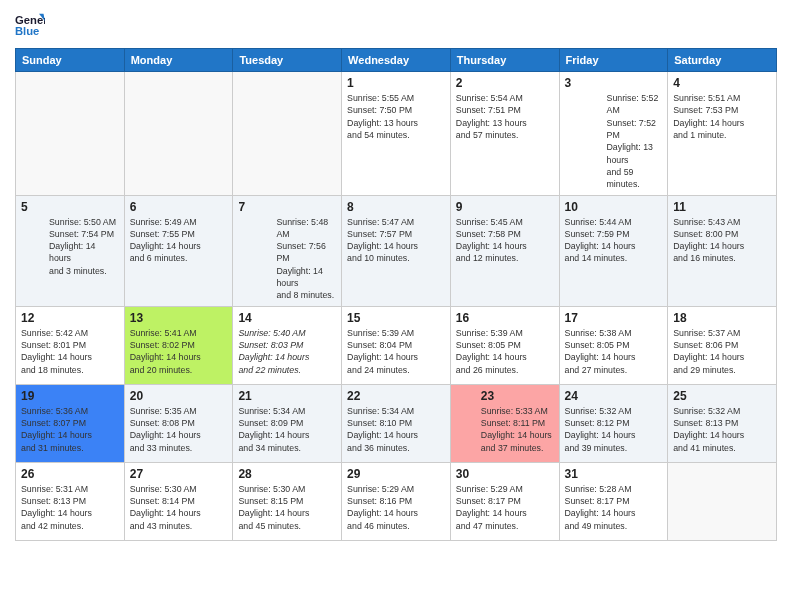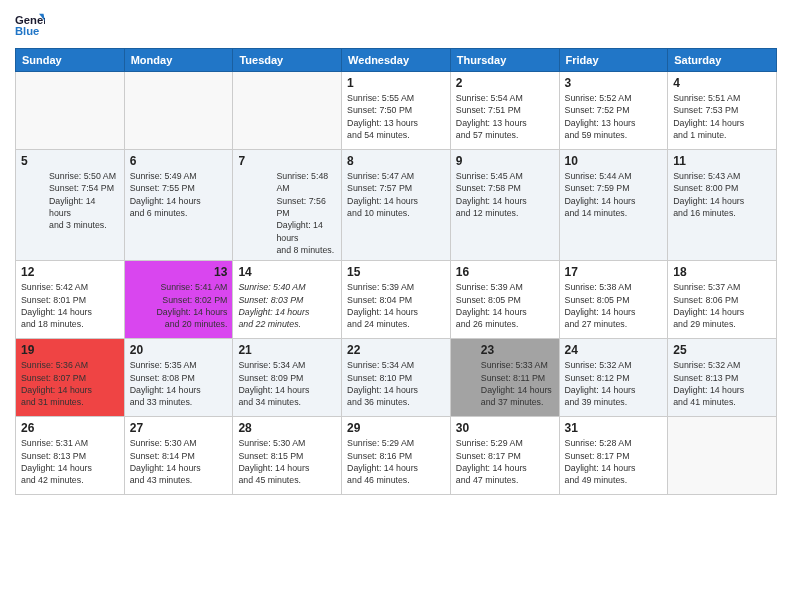--- a/index.html
+++ b/index.html
@@ -129,21 +129,21 @@
           </td>
           <td style="background: rgb(255, 255, 255);">
             <div class="day-num">2</div>
             <div class="day-info" style="white-space: pre-line;">Sunrise: 5:54 AM
 Sunset: 7:51 PM
 Daylight: 13 hours
 and 57 minutes.</div>
           </td>
           <td style="background: rgb(255, 255, 255);">
             <div class="day-num">3</div>
-            <div class="day-info" style="white-space: pre-line;">Sunrise: 5:52 AM
+            <div class="day-info" style="white-space: pre-line; margin-left: 42px;">Sunrise: 5:52 AM
 Sunset: 7:52 PM
 Daylight: 13 hours
 and 59 minutes.</div>
           </td>
           <td style="background: rgb(255, 255, 255);">
             <div class="day-num">4</div>
             <div class="day-info" style="white-space: pre-line;">Sunrise: 5:51 AM
 Sunset: 7:53 PM
 Daylight: 14 hours
 and 1 minute.</div>
@@ -201,23 +201,23 @@
           </td>
         </tr>
         <tr>
           <td style="background: rgb(255, 255, 255);">
             <div class="day-num">12</div>
             <div class="day-info" style="white-space: pre-line;">Sunrise: 5:42 AM
 Sunset: 8:01 PM
 Daylight: 14 hours
 and 18 minutes.</div>
           </td>
-          <td style="background: #d946ef; text-align: right;">
+          <td style="background: #bef264;">
             <div class="day-num">13</div>
-            <div class="day-info" style="white-space: pre-line; margin-left: 24px;">Sunrise: 5:41 AM
+            <div class="day-info" style="white-space: pre-line;">Sunrise: 5:41 AM
 Sunset: 8:02 PM
 Daylight: 14 hours
 and 20 minutes.</div>
           </td>
           <td style="background: rgb(255, 255, 255);">
             <div class="day-num">14</div>
             <div class="day-info" style="white-space: pre-line; font-style: italic;">Sunrise: 5:40 AM
 Sunset: 8:03 PM
 Daylight: 14 hours
 and 22 minutes.</div>
@@ -245,21 +245,21 @@
           </td>
           <td style="background: rgb(255, 255, 255);">
             <div class="day-num">18</div>
             <div class="day-info" style="white-space: pre-line;">Sunrise: 5:37 AM
 Sunset: 8:06 PM
 Daylight: 14 hours
 and 29 minutes.</div>
           </td>
         </tr>
         <tr>
-          <td style="background: #ef4444;">
+          <td style="background: #3b82f6;">
             <div class="day-num">19</div>
             <div class="day-info" style="white-space: pre-line;">Sunrise: 5:36 AM
 Sunset: 8:07 PM
 Daylight: 14 hours
 and 31 minutes.</div>
           </td>
           <td style="background: rgb(240, 244, 248);">
             <div class="day-num">20</div>
             <div class="day-info" style="white-space: pre-line;">Sunrise: 5:35 AM
 Sunset: 8:08 PM
@@ -273,21 +273,21 @@
 Daylight: 14 hours
 and 34 minutes.</div>
           </td>
           <td style="background: rgb(240, 244, 248);">
             <div class="day-num">22</div>
             <div class="day-info" style="white-space: pre-line;">Sunrise: 5:34 AM
 Sunset: 8:10 PM
 Daylight: 14 hours
 and 36 minutes.</div>
           </td>
-          <td style="background: #a3a3a3; padding-left: 30px;">
+          <td style="background: #fca5a5; padding-left: 30px;">
             <div class="day-num">23</div>
             <div class="day-info" style="white-space: pre-line;">Sunrise: 5:33 AM
 Sunset: 8:11 PM
 Daylight: 14 hours
 and 37 minutes.</div>
           </td>
           <td style="background: rgb(240, 244, 248);">
             <div class="day-num">24</div>
             <div class="day-info" style="white-space: pre-line;">Sunrise: 5:32 AM
 Sunset: 8:12 PM

